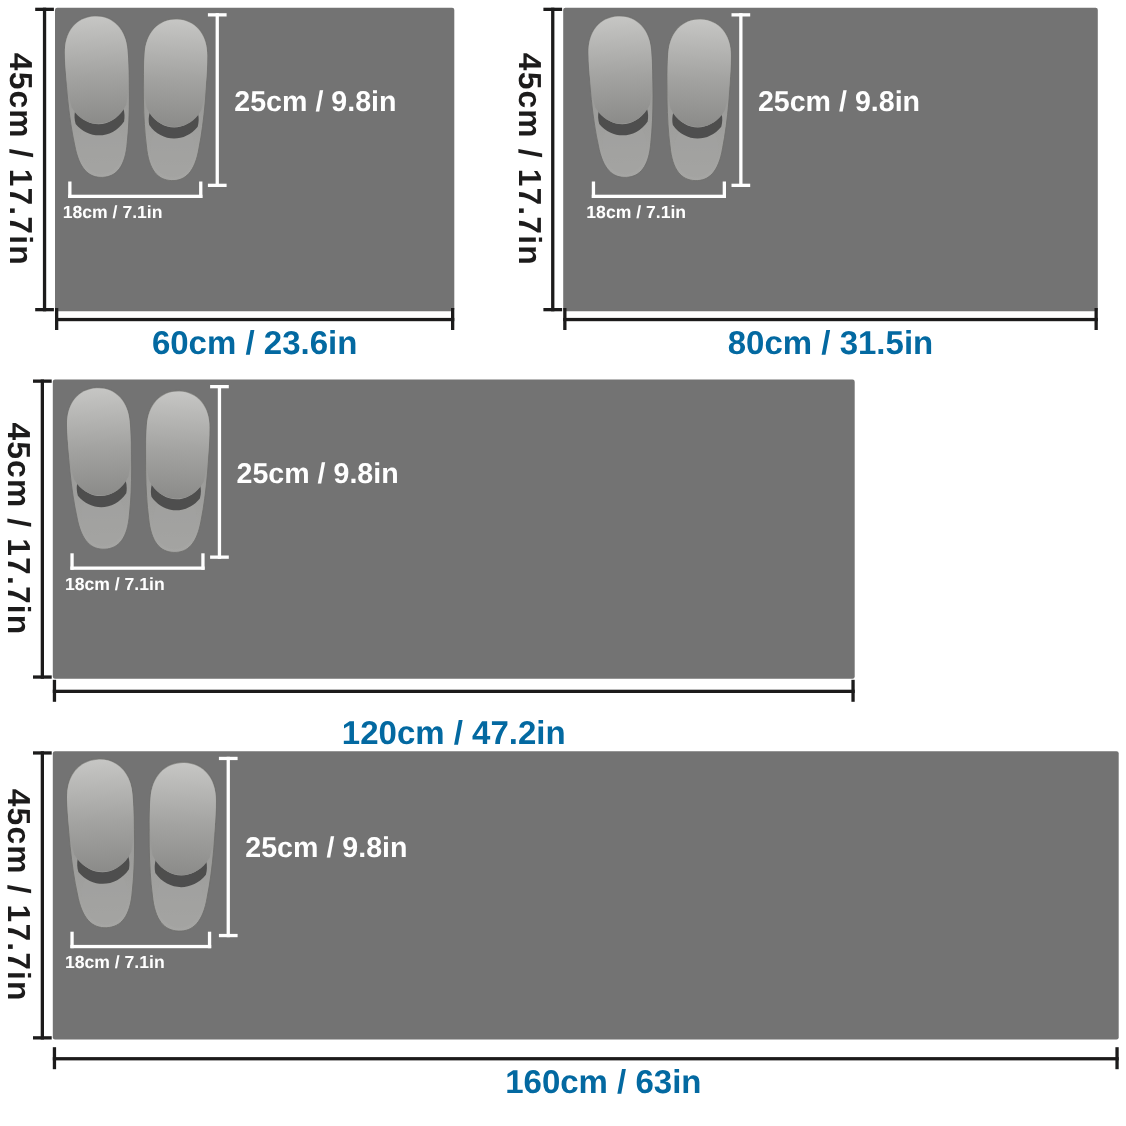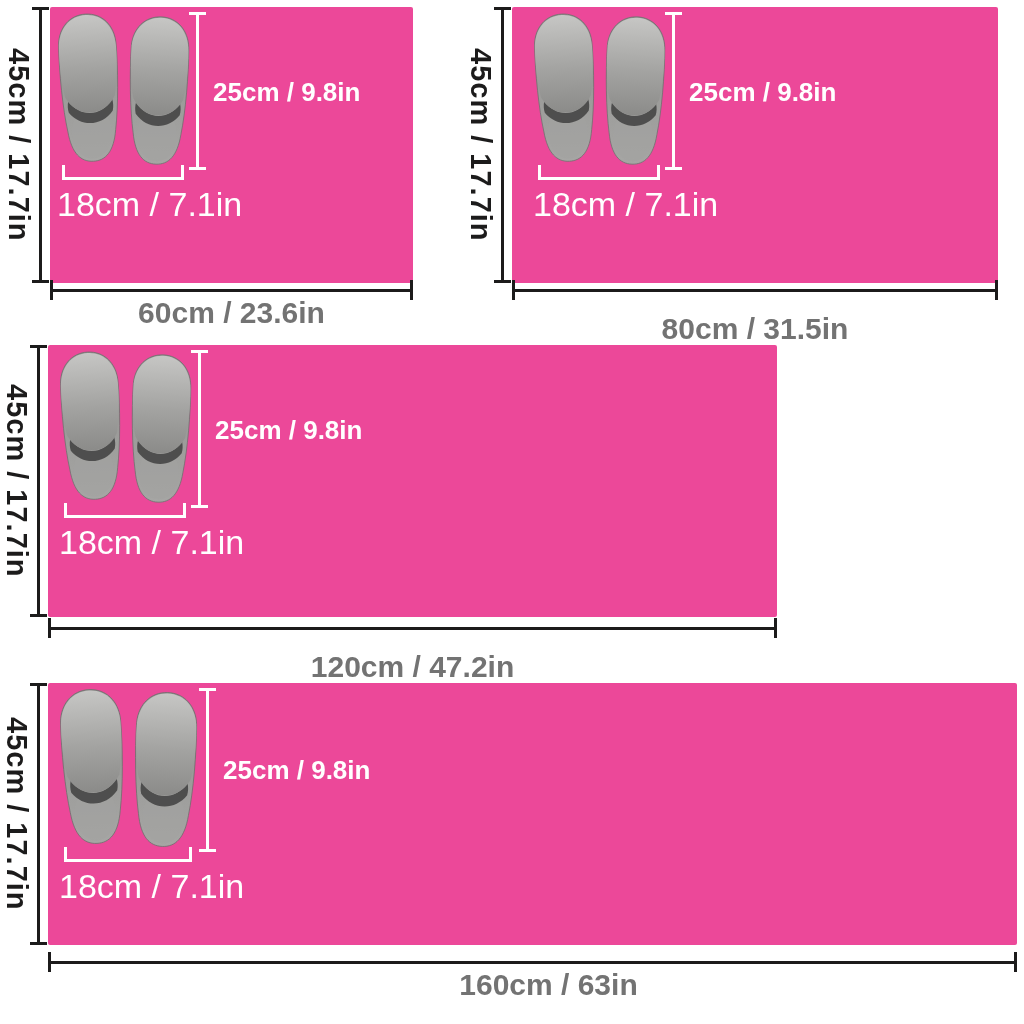--- a/index.html
+++ b/index.html
@@ -1,19 +1,19 @@
 <!DOCTYPE html>
 <html><head>
 <meta charset="utf-8">
 <style>
   html,body{margin:0;padding:0;}
   body{background:#ffffff;font-family:"Liberation Sans","DejaVu Sans",sans-serif;}
   #page{position:relative;width:1024px;height:1024px;background:#ffffff;overflow:hidden;}
 
-  .mat{position:absolute;background:#ec4899;border-radius:2px;}
+  .mat{position:absolute;background:#737373;border-radius:2px;}
 
   
   .dimline-v{position:absolute;width:3px;}
   .dimline-v::before,.dimline-v::after{content:"";position:absolute;left:-7px;width:17px;height:3px;background:inherit;}
   .dimline-v::before{top:0;}
   .dimline-v::after{bottom:0;}
 
   .dimline-h{position:absolute;height:3px;}
   .dimline-h::before,.dimline-h::after{content:"";position:absolute;width:3px;height:20px;background:inherit;}
   .dimline-h::before{left:0;top:-9px;}
@@ -21,23 +21,23 @@
 
   .dimline-h.inner::before,.dimline-h.inner::after{height:15px;top:-12px;}
 
   .dark-line{background:#1c1b1b;}
   .light-line{background:#ffffff;}
 
   
   .vlabel{position:absolute;display:flex;align-items:center;justify-content:center;
           writing-mode:vertical-rl;text-orientation:mixed;
           font-size:29px;font-weight:600;color:#1c1b1b;letter-spacing:1px;}
-  .hlabel{position:absolute;text-align:center;font-size:30px;font-weight:600;color:#737373;}
+  .hlabel{position:absolute;text-align:center;font-size:30px;font-weight:600;color:#0369a1;}
   .len-label{position:absolute;font-size:26px;font-weight:600;color:#ffffff;white-space:nowrap;}
-  .wid-label{position:absolute;font-size:34px;font-weight:400;color:#ffffff;white-space:nowrap;}
+  .wid-label{position:absolute;font-size:16px;font-weight:700;color:#ffffff;white-space:nowrap;}
 
   .slippers{position:absolute;}
 </style>
 </head>
 <body>
 
 <div id="page">
 
   <svg width="0" height="0" style="position:absolute" aria-hidden="true">
     <defs>
@@ -88,21 +88,21 @@
     <div class="mat" style="left:512px;top:7px;width:486px;height:276px;">
       <svg class="slippers" viewBox="0 0 140 165" style="left:22px;top:3px;width:134px;height:162px;">
           <use href="#slipper-pair"></use>
         </svg>
       <div class="dimline-v light-line" style="left:160px;top:5px;height:158px;"></div>
       <div class="len-label" style="left:177px;top:70px;">25cm / 9.8in</div>
       <div class="dimline-h inner light-line" style="left:26px;top:170px;width:122px;"></div>
       <div class="wid-label" style="left:21px;top:178px;">18cm / 7.1in</div>
     </div>
     <div class="dimline-h dark-line" style="left:512px;top:289px;width:486px;"></div>
-    <div class="hlabel" style="left:512px;top:312px;width:486px;">80cm / 31.5in</div>
+    <div class="hlabel" style="left:512px;top:296px;width:486px;">80cm / 31.5in</div>
   </section>
 
   <section>
     <div class="vlabel" style="left:0px;top:345px;width:32px;height:272px;">45cm / 17.7in</div>
     <div class="dimline-v dark-line" style="left:37px;top:345px;height:272px;"></div>
     <div class="mat" style="left:48px;top:345px;width:729px;height:272px;">
       <svg class="slippers" viewBox="0 0 140 165" style="left:12px;top:3px;width:134px;height:162px;">
           <use href="#slipper-pair"></use>
         </svg>
       <div class="dimline-v light-line" style="left:150px;top:5px;height:158px;"></div>

